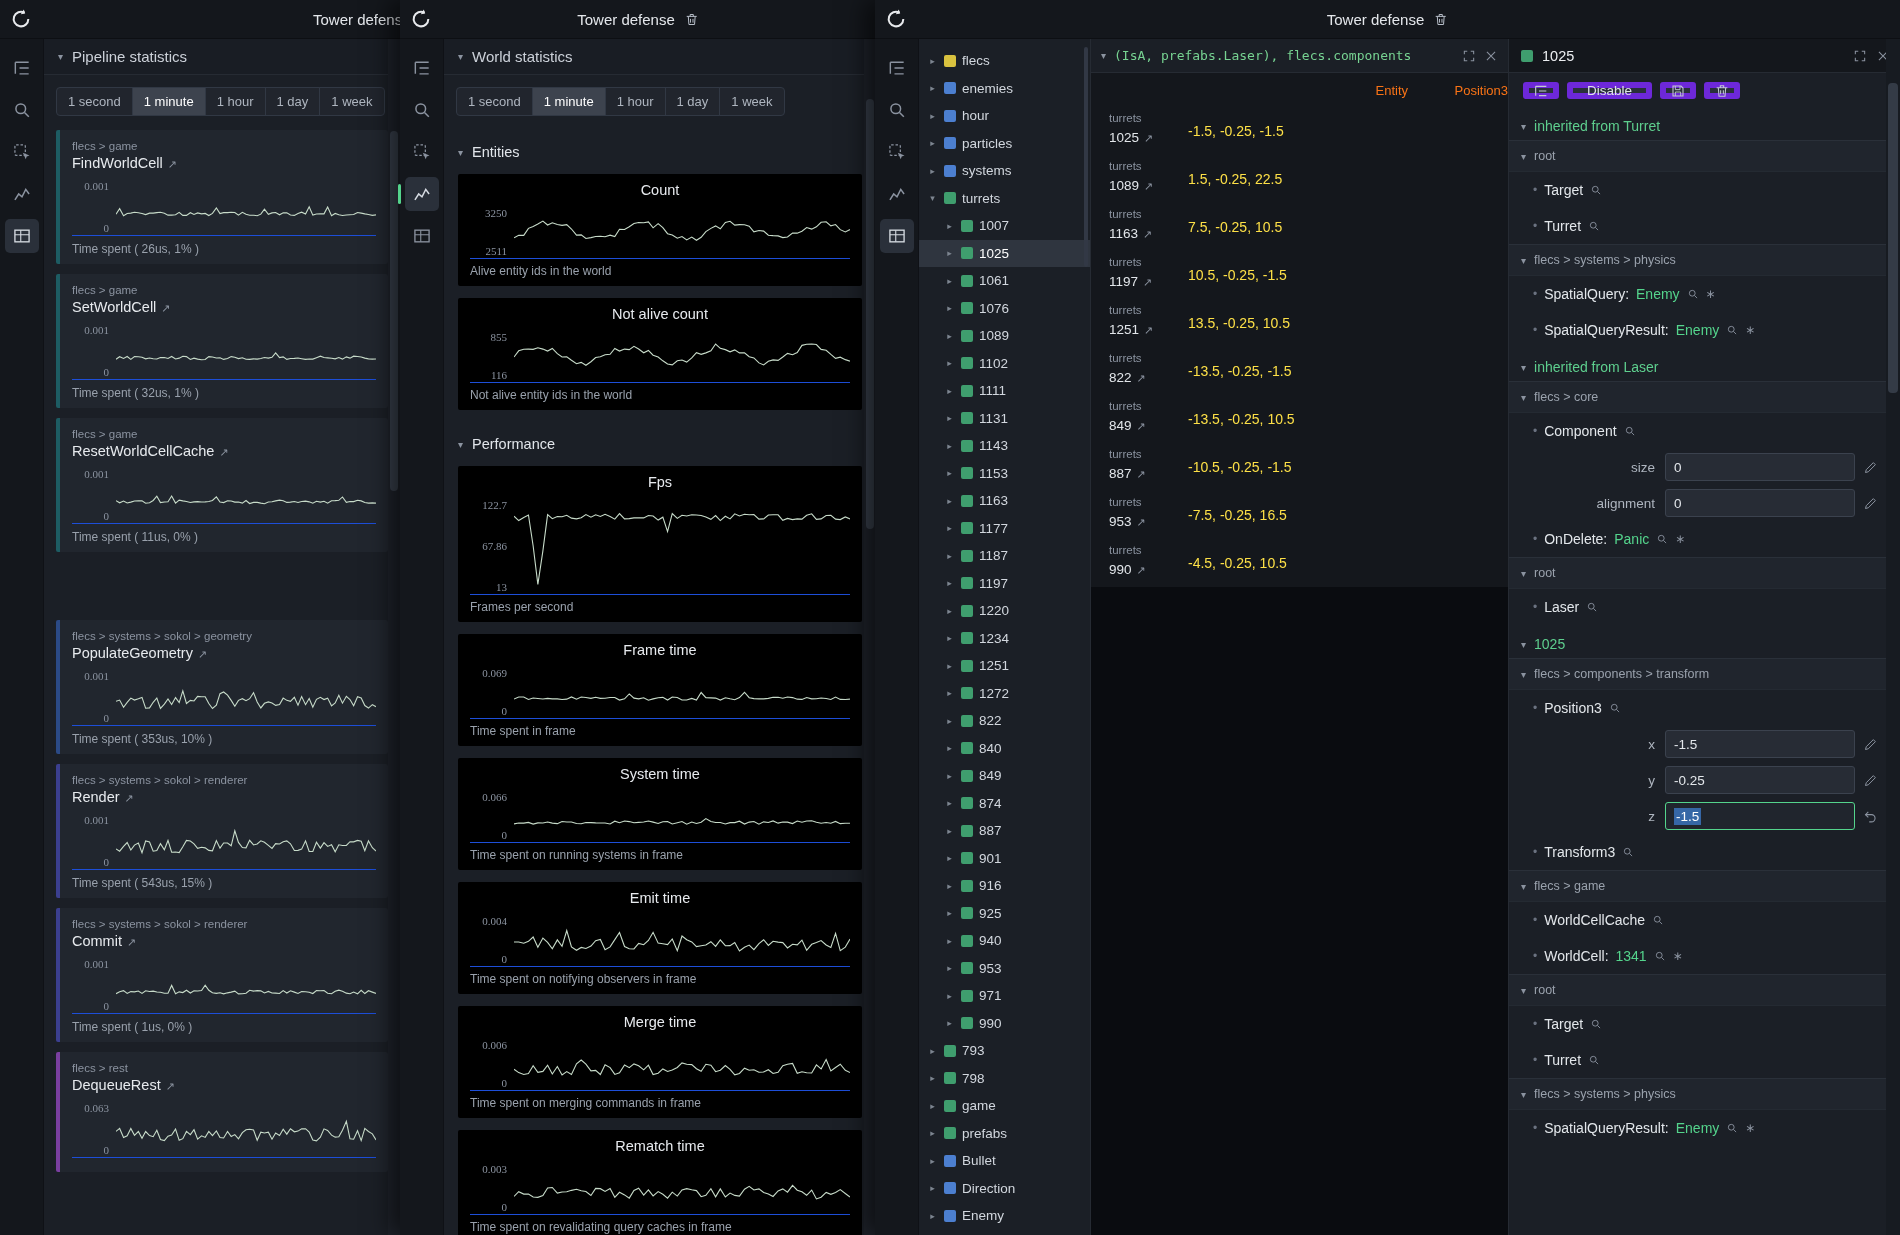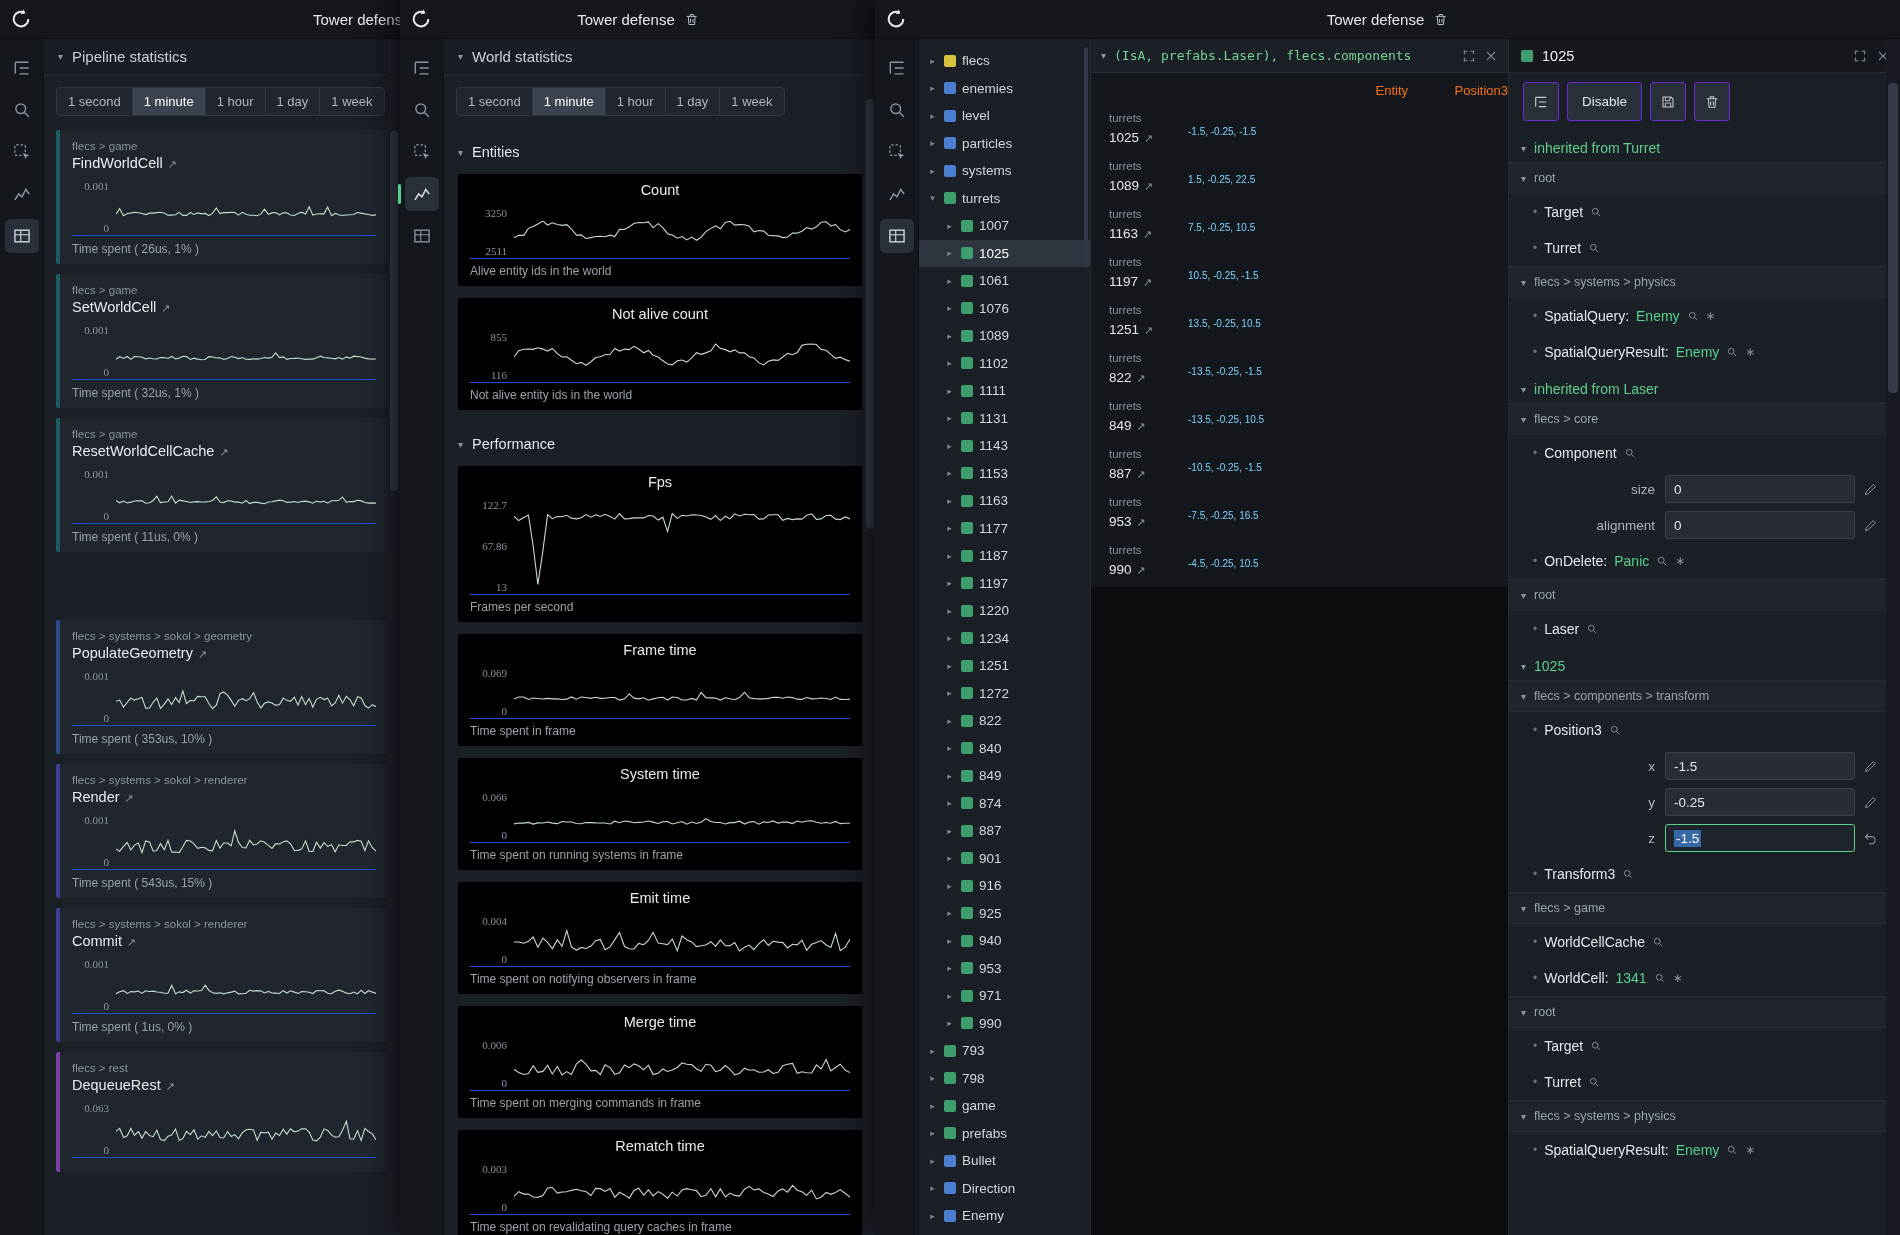--- a/index.html
+++ b/index.html
@@ -91,32 +91,32 @@
   .qtext { flex:1; font-family:"DejaVu Sans Mono", monospace; font-size:13px; color:#77d392;
            white-space:nowrap; overflow:hidden; }
   .hic { width:14px; height:14px; color:#8b93a0; cursor:pointer; flex:0 0 14px; }
   .qth { flex:0 0 34px; display:flex; align-items:center; font-size:13px; color:#f97316; background:#14171c;justify-content:flex-end; }
   .qth .c1 { width:97px; padding-left:18px; }
   .qrows { background:#14171c; }
   .qrow { height:48px; display:flex; align-items:center; cursor:pointer; }
   .qrow .qent { width:97px; padding-left:18px; }
   .qent .p { display:block; font-size:11.5px; color:#8b93a0; line-height:13px; }
   .qent .e { font-size:13.5px; color:#e2e6ea; line-height:25px; }
-  .qrow .qval { flex:1; font-size:10px; color:#7dd3fc; }
+  .qrow .qval { flex:1; font-size:14px; color:#fde047; }
   .qfill { flex:1; background:#0a0c10; }
 
   
   .inspector { flex:1; min-width:0; display:flex; flex-direction:column; background:#1b1f26; position:relative; }
   .ihead { flex:0 0 34px; background:#14171c; border-bottom:1px solid #262b33;
            display:flex; align-items:center; gap:9px; padding:0 10px 0 12px; }
   .ititle { font-size:14.5px; color:#eceef1; flex:1; }
   .iparent { padding:10px 14px 2px; font-size:13.5px; color:#9aa2ad; }
   .iparent a { color:#54d48c; text-decoration:none; margin-left:5px; cursor:pointer; }
   .ibuttons { display:flex; gap:8px; padding:9px 14px 8px; }
-  .ibtn { height:39px; background:#2a303a; border:1px solid #6d28d9; border-radius:3px;
+  .ibtn { height:17px; background:#2a303a; border:6px solid #6d28d9; border-radius:3px;
           color:#dfe3e8; font-size:13.5px; padding:0 14px; cursor:pointer; font-family:inherit;
           display:flex; align-items:center; justify-content:center; }
   .ibtn.icon { width:36px; padding:0; }
   .ibtn.icon svg { width:16px; height:16px; color:#c3c9d2; }
   .ibody { flex:1; overflow:hidden; padding-right:14px; }
   .isec-head { display:flex; align-items:center; gap:8px; padding:11px 12px 6px;
                font-size:14px; color:#5ecf8e; cursor:pointer; }
   .igroup-head { display:flex; align-items:center; gap:8px; padding:8px 12px;
                  font-size:12.5px; color:#9aa2ad; background:#20252d;
                  border-top:1px solid #2a3039; border-bottom:1px solid #242a32; cursor:pointer; }
@@ -569,21 +569,21 @@
           <span>flecs</span>
         </div>
         <div class="trow">
           <span class="arrow">▸</span>
           <span class="sq blue"></span>
           <span>enemies</span>
         </div>
         <div class="trow">
           <span class="arrow">▸</span>
           <span class="sq blue"></span>
-          <span>level</span>
+          <span>hour</span>
         </div>
         <div class="trow">
           <span class="arrow">▸</span>
           <span class="sq blue"></span>
           <span>particles</span>
         </div>
         <div class="trow">
           <span class="arrow">▸</span>
           <span class="sq blue"></span>
           <span>systems</span>

